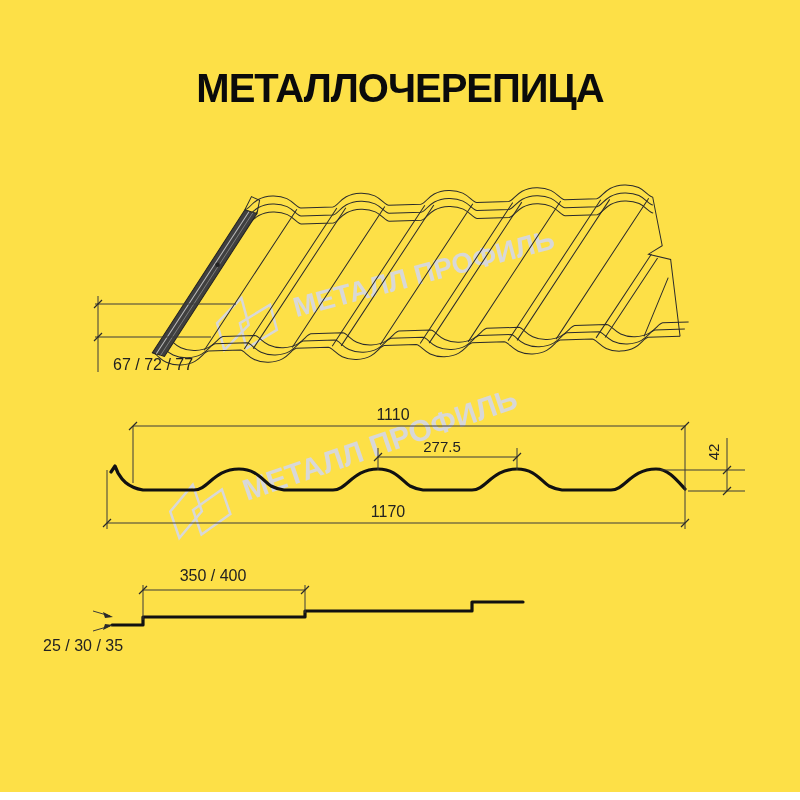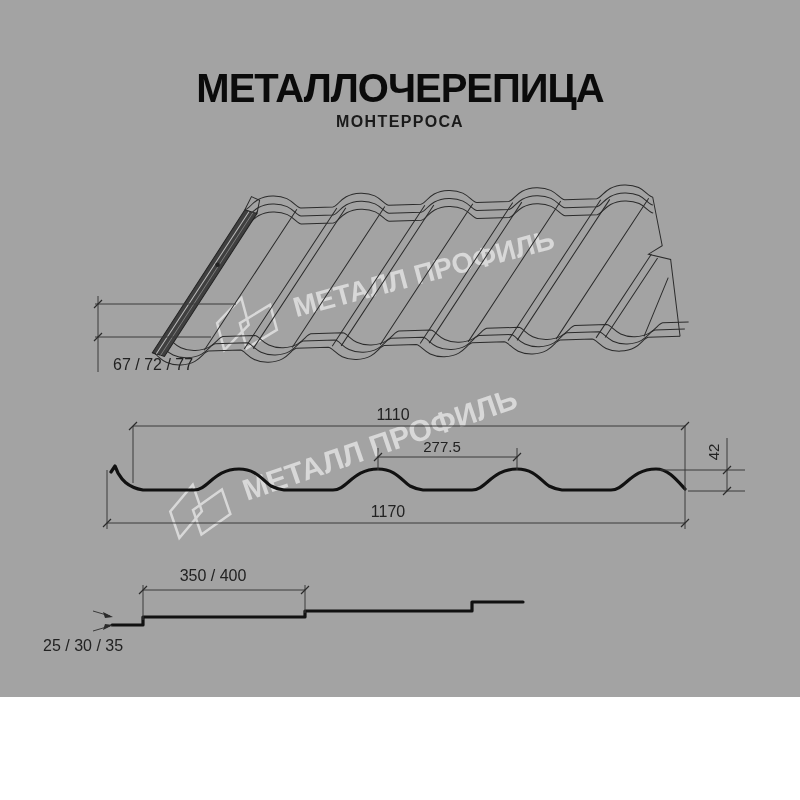--- a/index.html
+++ b/index.html
@@ -1,16 +1,16 @@
 <!DOCTYPE html>
 <html><head>
 <meta charset="utf-8">
 <style>
   html,body{margin:0;padding:0;background:#ffffff;}
-  .canvas{position:relative;width:800px;height:697px;background:#a3a3a3;overflow:hidden;
+  .canvas{position:relative;width:800px;height:792px;background:#fde047;overflow:hidden;
           font-family:"Liberation Sans",sans-serif;}
   .title{position:absolute;left:0;top:66px;width:800px;text-align:center;
          font-size:40px;font-weight:700;letter-spacing:-1px;color:#0b0b0b;}
   .subtitle{position:absolute;left:0;top:113px;width:800px;text-align:center;
             font-size:16px;font-weight:700;letter-spacing:1.4px;color:#1a1a1a;}
   svg{position:absolute;left:0;top:0;}
   .thin{stroke:#3a3a3a;stroke-width:1;fill:none;}
   .art{stroke:#2b2b2b;stroke-width:1;fill:none;}
   .bold{stroke:#111;stroke-width:3.2;fill:none;stroke-linecap:round;stroke-linejoin:round;}
   .tick{stroke:#2b2b2b;stroke-width:1.2;}
@@ -18,21 +18,20 @@
   .dimtxt-s{font-family:"Liberation Sans",sans-serif;font-size:15px;fill:#222;}
   .wmtxt{font-family:"Liberation Sans",sans-serif;font-weight:700;fill:#d8d8d8;}
   .wmshape{stroke:#d8d8d8;stroke-width:2.5;fill:none;}
 </style>
 </head>
 <body>
 
 <div class="canvas">
 
   <div class="title">МЕТАЛЛОЧЕРЕПИЦА</div>
-  <div class="subtitle">МОНТЕРРОСА</div>
 
   <svg width="800" height="800" viewBox="0 0 800 800">
 
     <g transform="translate(252,322) rotate(-15)">
       <g>
         <path class="wmshape" d="M -34,20 L -34,-8 L -4,-26 L -4,2 Z"></path>
         <path class="wmshape" d="M -12,24 L -12,-2 L 22,-12 L 22,14 Z"></path>
       </g>
       <text class="wmtxt" x="44" y="7" font-size="28">МЕТАЛЛ ПРОФИЛЬ</text>
     </g>

